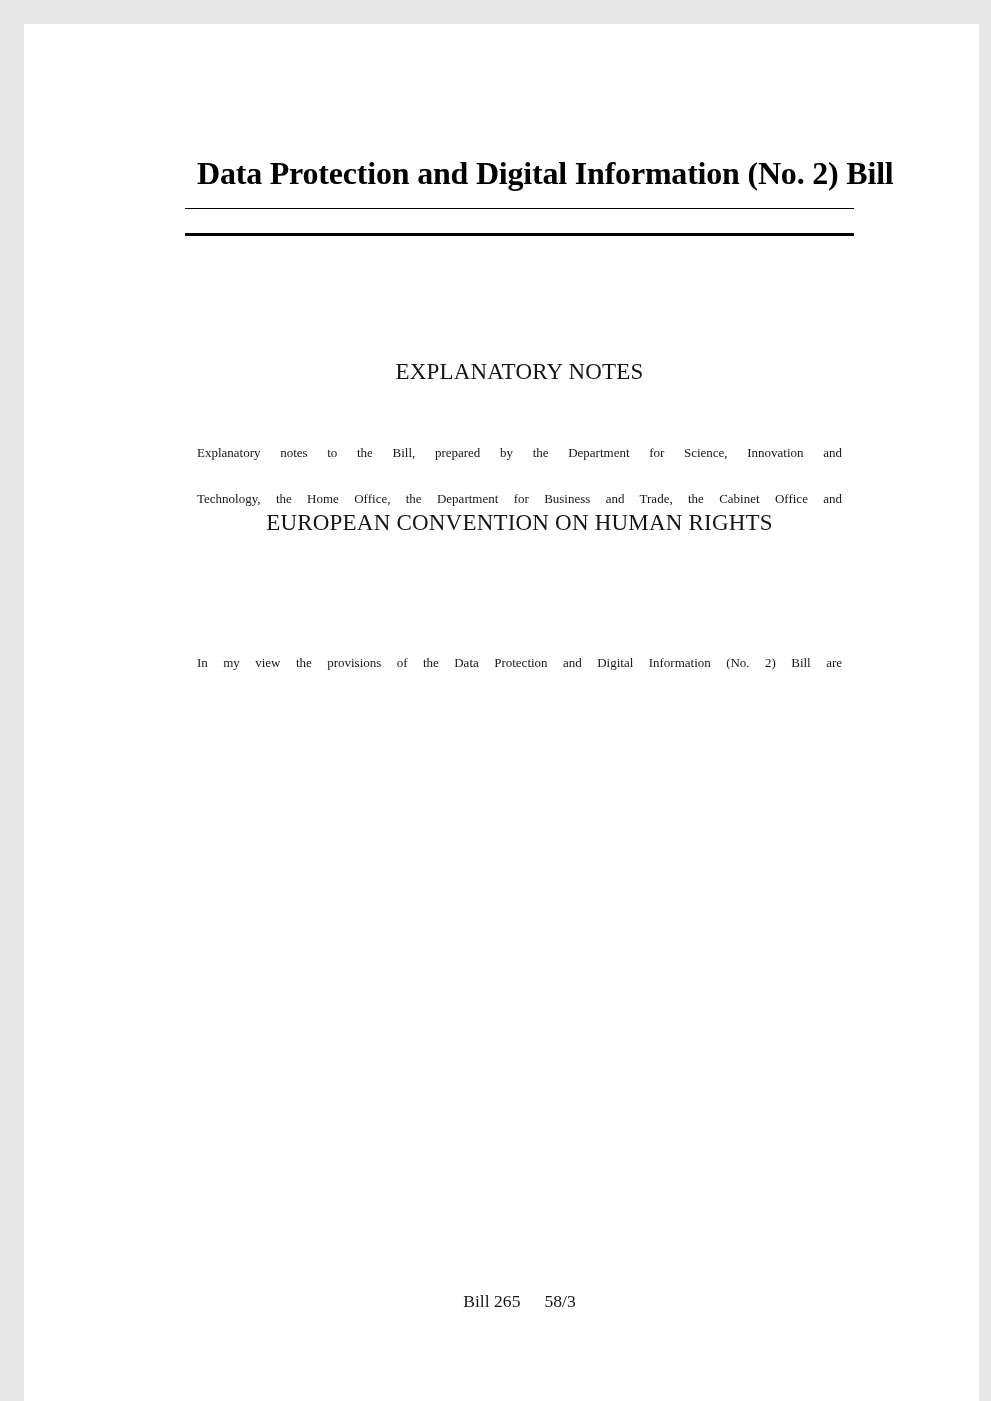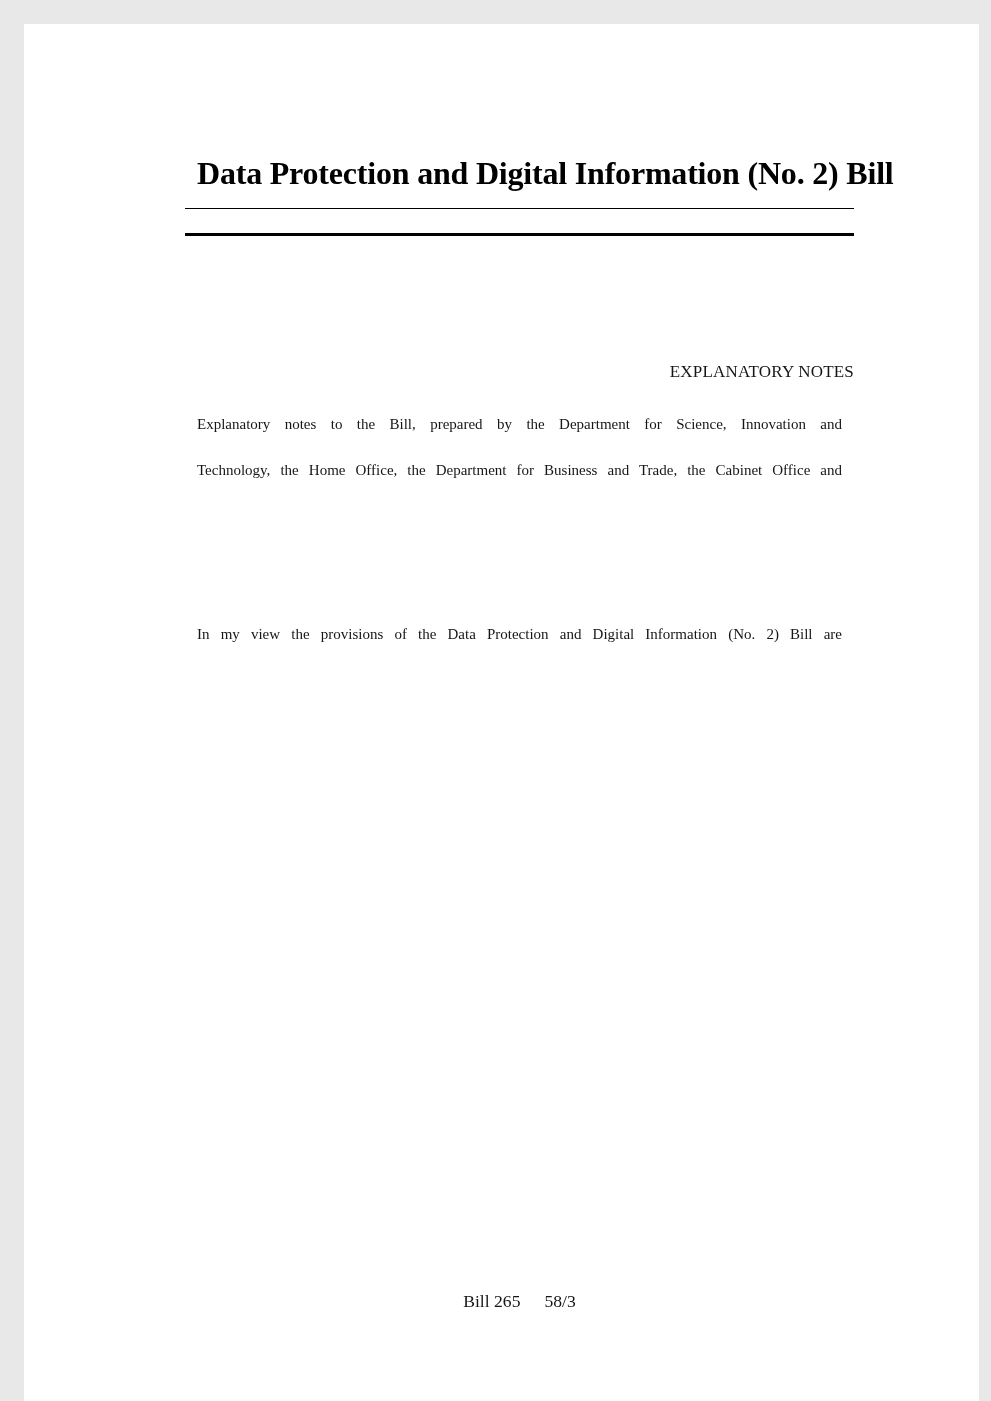--- a/index.html
+++ b/index.html
@@ -28,29 +28,29 @@
     white-space: nowrap;
   }
   .double-rule {
     margin-top: 4px;
     height: 2px;              
     border-top: 1px solid #000000;
     border-bottom: 3px solid #000000;
     width: 100%;
   }
   .section-heading {
-    text-align: right;
-    font-size: 17px;
+    text-align: center;
+    font-size: 23px;
     line-height: 18px;
     letter-spacing: 0.2px;
     font-weight: normal;
   }
   .heading-explanatory { top: 327px; }
   .heading-echr { top: 478px; }
-  .para { font-size: 15px; }
+  .para { font-size: 13px; margin-top: 28px; }
   .para .line {
     line-height: 21.8px;
     text-align: justify;
     text-align-last: justify;
     word-spacing: 0.5px;
   }
   .para .line.last {
     text-align-last: left;
     word-spacing: normal;
   }
@@ -75,20 +75,21 @@
     <div class="double-rule"></div>
   </header>
 
   <h2 class="content-col section-heading heading-explanatory">EXPLANATORY NOTES</h2>
 
   <div class="content-col para para-explanatory">
     <div class="line">Explanatory notes to the Bill, prepared by the Department for Science, Innovation and</div>
     <div class="line">Technology, the Home Office, the Department for Business and Trade, the Cabinet Office and</div>
   </div>
 
+  <h2 class="content-col section-heading heading-echr">EUROPEAN CONVENTION ON HUMAN RIGHTS</h2>
 
 
   <div class="content-col para para-view">
     <div class="line">In my view the provisions of the Data Protection and Digital Information (No. 2) Bill are</div>
   </div>
 
   <footer class="content-col footer-row">
     <span>Bill 265</span>
     <span>58/3</span>
   </footer>

